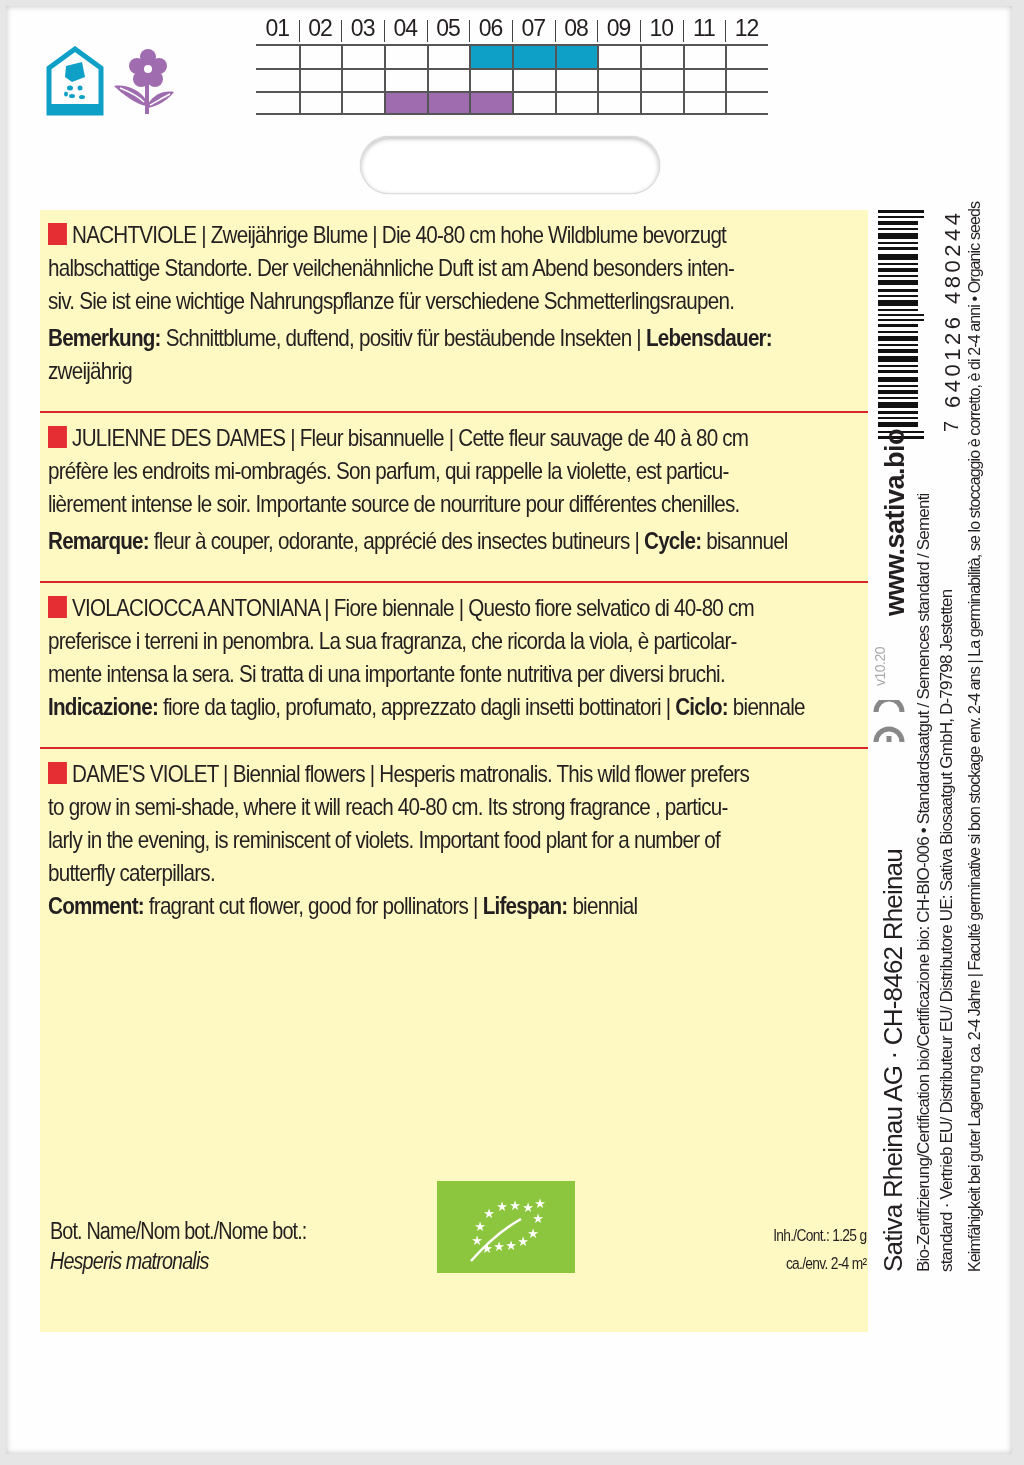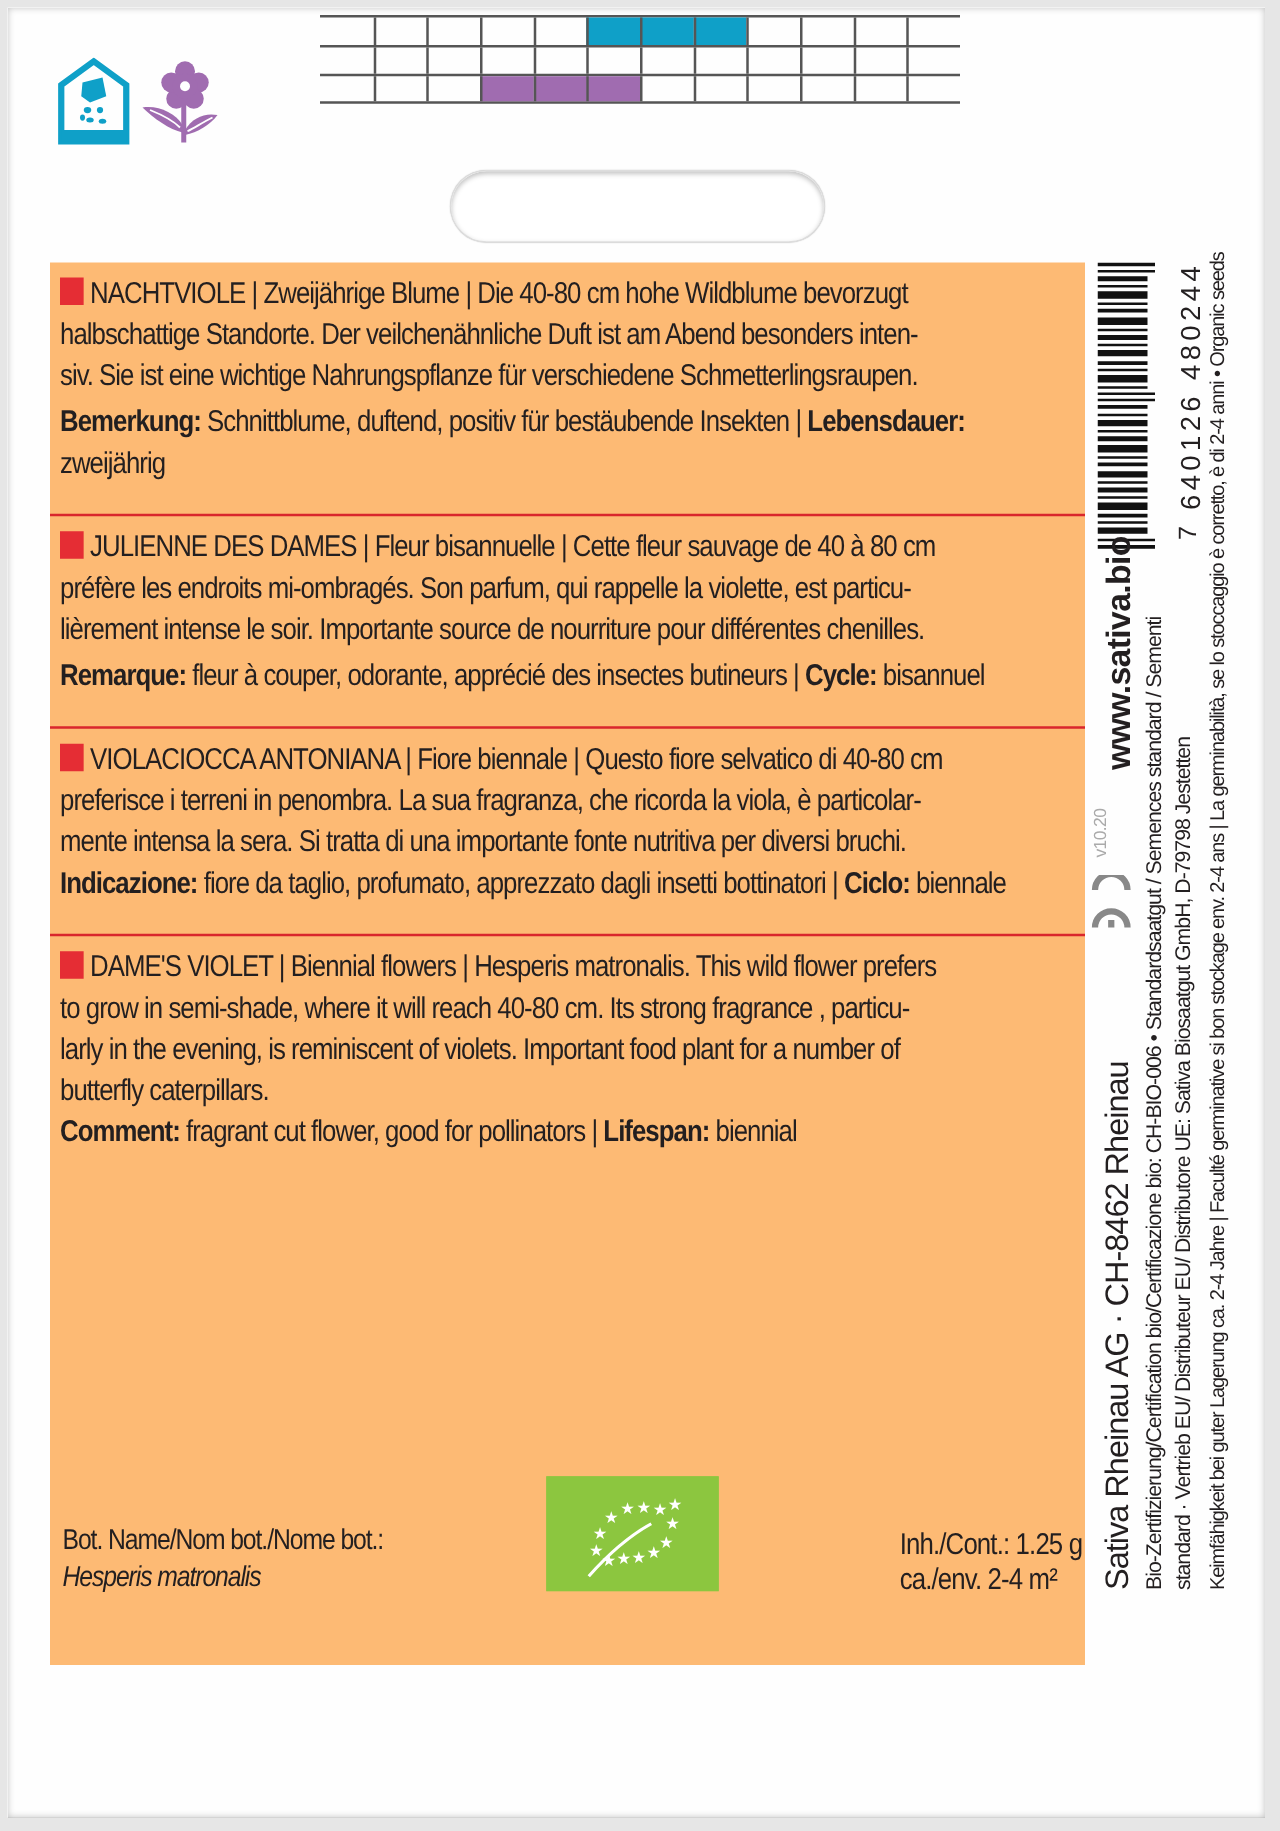--- a/index.html
+++ b/index.html
@@ -29,32 +29,32 @@
   .cal-cell.blue { background: #0fa0c8; }
   .cal-cell.purple { background: #a06cb0; }
   .hang-hole {
     position: absolute; left: 360px; top: 136px; width: 300px; height: 58px;
     border-radius: 30px; background: #fff;
     box-shadow: inset 0 2px 4px rgba(0,0,0,0.25), 0 0 1px rgba(0,0,0,0.3);
     border: 1px solid #ddd;
   }
   .info-panel {
     position: absolute; left: 40px; top: 210px; width: 828px; height: 1122px;
-    background: #fdba74;
+    background: #fef9c3;
   }
   .section { padding: 8px 8px 8px 8px; font-size: 24px; line-height: 33px; letter-spacing: -0.9px; font-family: "Liberation Sans", sans-serif; transform-origin: left top; }
   .section + .section { border-top: 2.5px solid #d9262c; margin-top: 16px; }
   .section .sq { display: inline-block; width: 22px; height: 22px; background: #e52d34; vertical-align: -2px; margin-right: 6px; }
   .section .note { margin-top: 4px; }
   .section .note b { font-weight: bold; }
   .line { white-space: nowrap; transform: scaleX(0.86); transform-origin: left center; height: 33px; }
   .bot-label { position: absolute; left: 50px; top: 1218px; font-size: 23px; letter-spacing: -1px; white-space: nowrap; transform: scaleX(0.86); transform-origin: left; }
   .bot-name { position: absolute; left: 50px; top: 1248px; font-size: 23px; font-style: italic; letter-spacing: -1px; white-space: nowrap; transform: scaleX(0.86); transform-origin: left; }
   .eu-logo { position: absolute; left: 437px; top: 1181px; width: 138px; height: 92px; background: #8cc63f; }
-  .content-qty { position: absolute; right: 158px; top: 1222px; font-size: 24px; line-height: 28px; letter-spacing: -0.8px; }
+  .content-qty { position: absolute; right: 158px; top: 1222px; text-align: right; font-size: 16px; line-height: 28px; letter-spacing: -0.8px; }
   .content-qty div { white-space: nowrap; transform: scaleX(0.86); transform-origin: right center; }
   .vert {
     position: absolute; white-space: nowrap; transform: rotate(-90deg); transform-origin: left top;
   }
   .v-company { left: 878px; top: 1272px; font-size: 26px; letter-spacing: -0.8px; }
   .v-cert1 { left: 914px; top: 1272px; font-size: 17px; letter-spacing: -0.8px; }
   .v-cert2 { left: 937px; top: 1272px; font-size: 17px; letter-spacing: -0.8px; }
   .v-germ { left: 966px; top: 1272px; font-size: 16px; letter-spacing: -0.9px; }
   .v-web { left: 880px; top: 616px; font-size: 27px; font-weight: bold; letter-spacing: -0.5px; }
   .v-version { left: 872px; top: 686px; font-size: 14px; color: #aaa; letter-spacing: -0.5px; }
@@ -90,20 +90,34 @@
     <rect x="33" y="34" width="4" height="32"></rect>
     <path d="M34 58 C 24 56, 10 46, 2 38 C 14 36, 28 42, 34 52 Z"></path>
     <path d="M36 56 C 42 46, 52 42, 62 44 C 56 52, 46 58, 36 60 Z"></path>
   </g>
   <circle cx="36" cy="21" r="4" fill="#fff"></circle>
   <path d="M8 40 C 18 44, 26 48, 32 54" stroke="#fff" stroke-width="1.5" fill="none"></path>
   <path d="M58 46 C 50 50, 44 54, 38 57" stroke="#fff" stroke-width="1.5" fill="none"></path>
 </svg>
 
 <div class="calendar">
+  <div class="cal-head">
+    <div class="m">01</div>
+    <div class="m">02</div>
+    <div class="m">03</div>
+    <div class="m">04</div>
+    <div class="m">05</div>
+    <div class="m">06</div>
+    <div class="m">07</div>
+    <div class="m">08</div>
+    <div class="m">09</div>
+    <div class="m">10</div>
+    <div class="m">11</div>
+    <div class="m">12</div>
+  </div>
   <div class="cal-row">
     <div class="cal-cell"></div>
       <div class="cal-cell"></div>
       <div class="cal-cell"></div>
       <div class="cal-cell"></div>
       <div class="cal-cell"></div>
     <div class="cal-cell blue"></div>
       <div class="cal-cell blue"></div>
       <div class="cal-cell blue"></div>
     <div class="cal-cell"></div>

